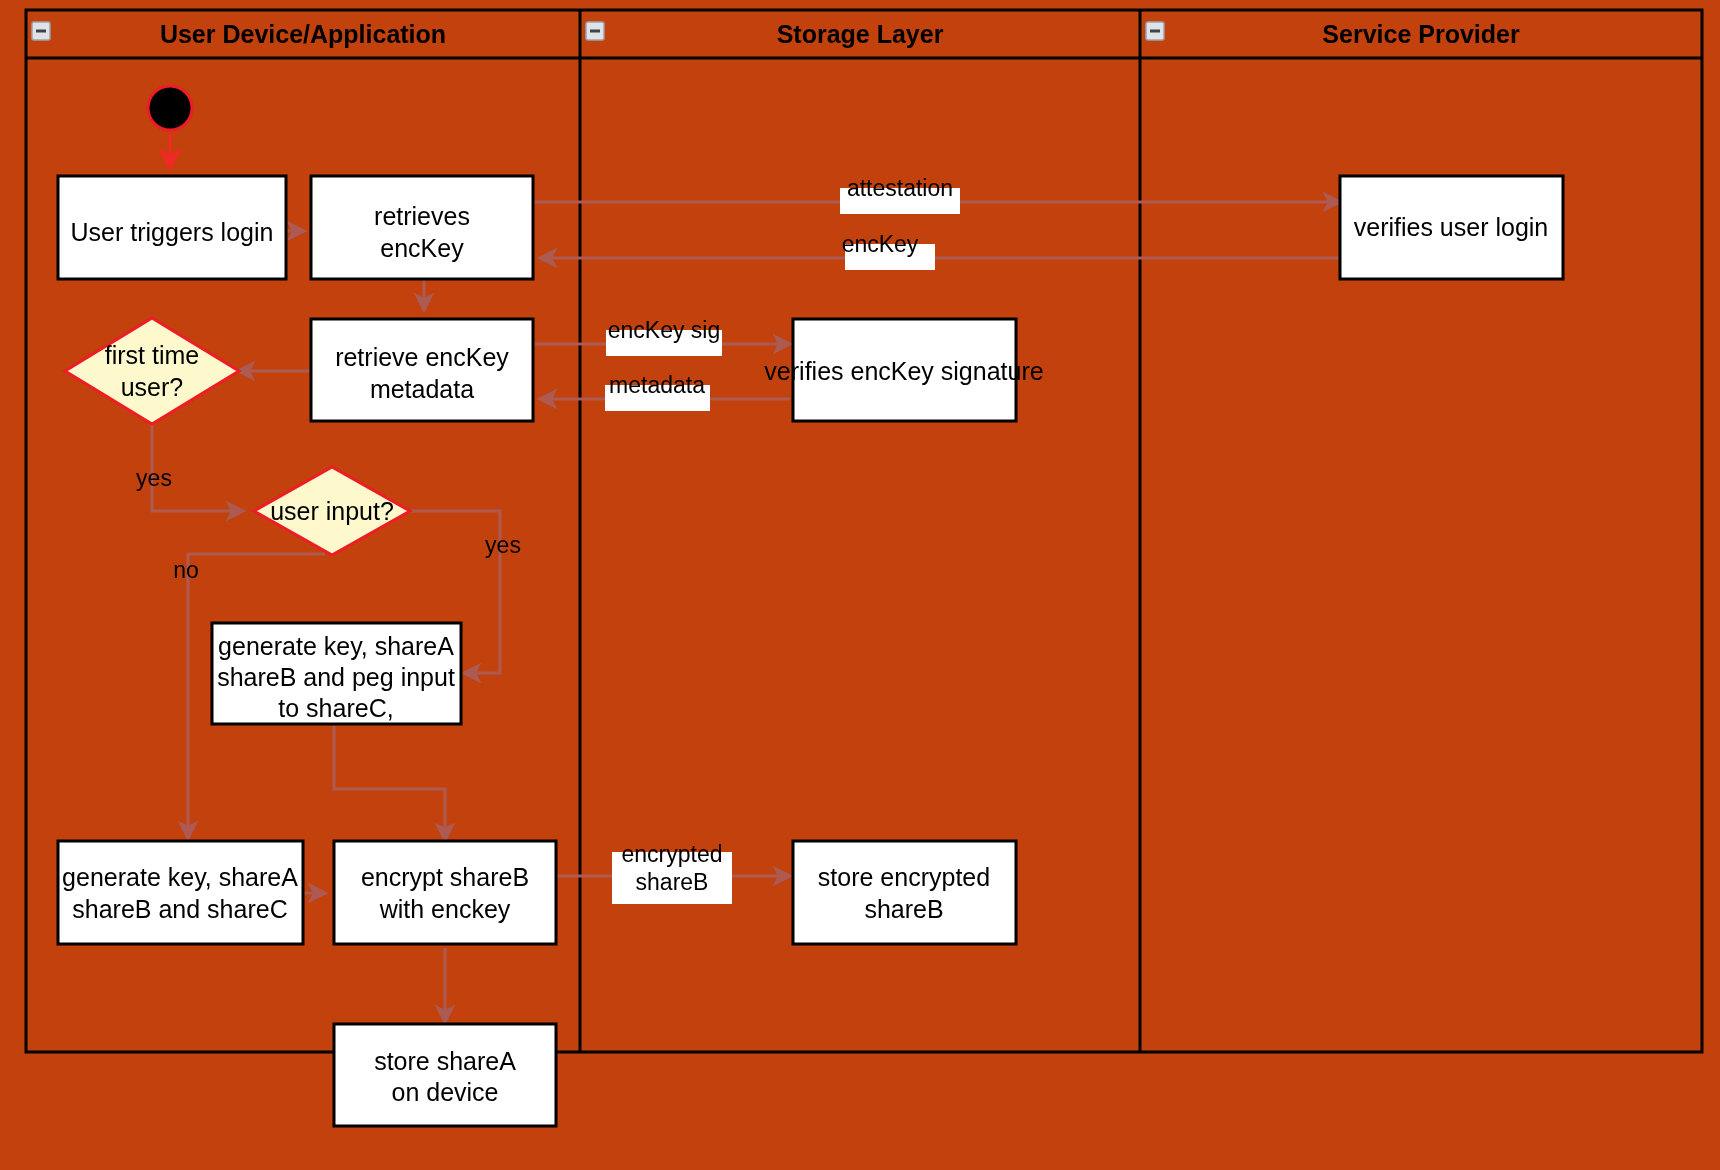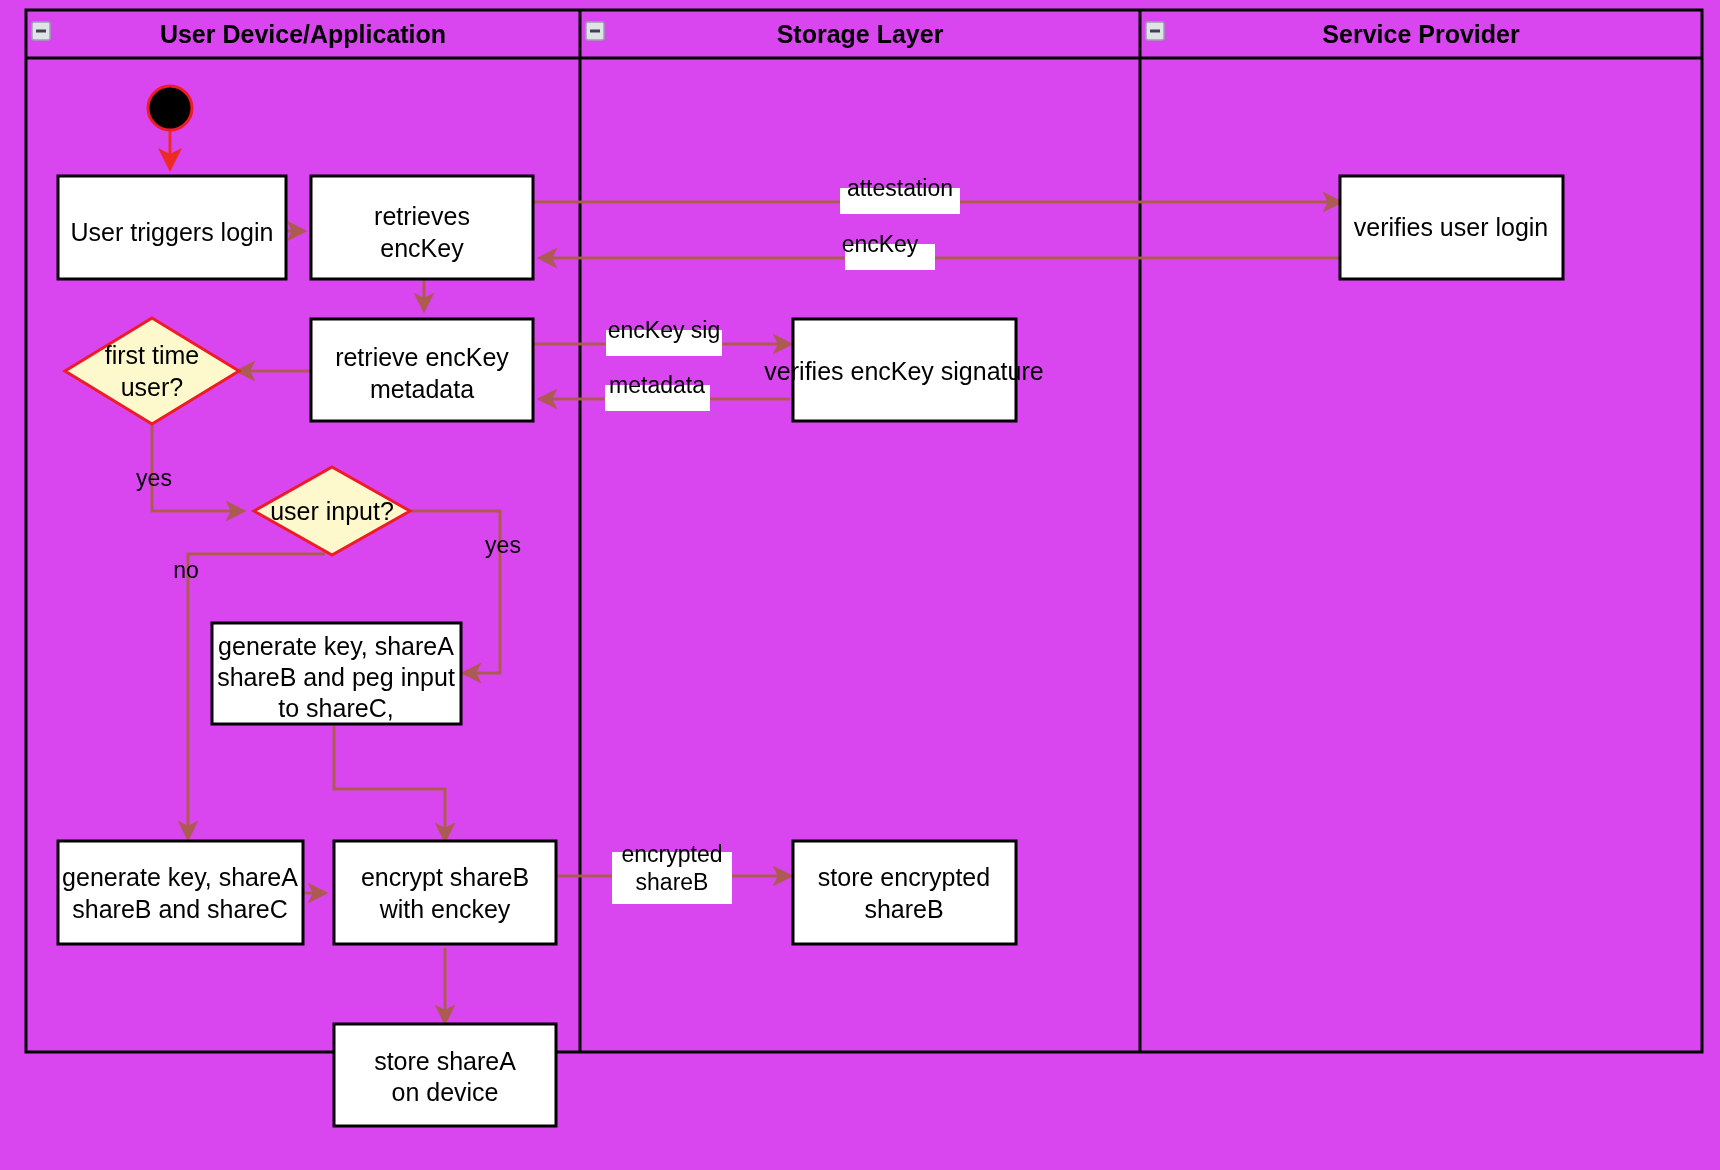--- a/index.html
+++ b/index.html
@@ -5,21 +5,21 @@
   html, body {
     margin: 0;
     padding: 0;
     background: #ffffff;
     font-family: "Liberation Sans", sans-serif;
   }
   #canvas {
     position: relative;
     width: 1720px;
     height: 1170px;
-    background: #d946ef;
+    background: #c2410c;
     overflow: hidden;
   }
   svg.diagram {
     position: absolute;
     left: 0;
     top: 0;
     width: 1720px;
     height: 1170px;
   }
   .lane-border {

